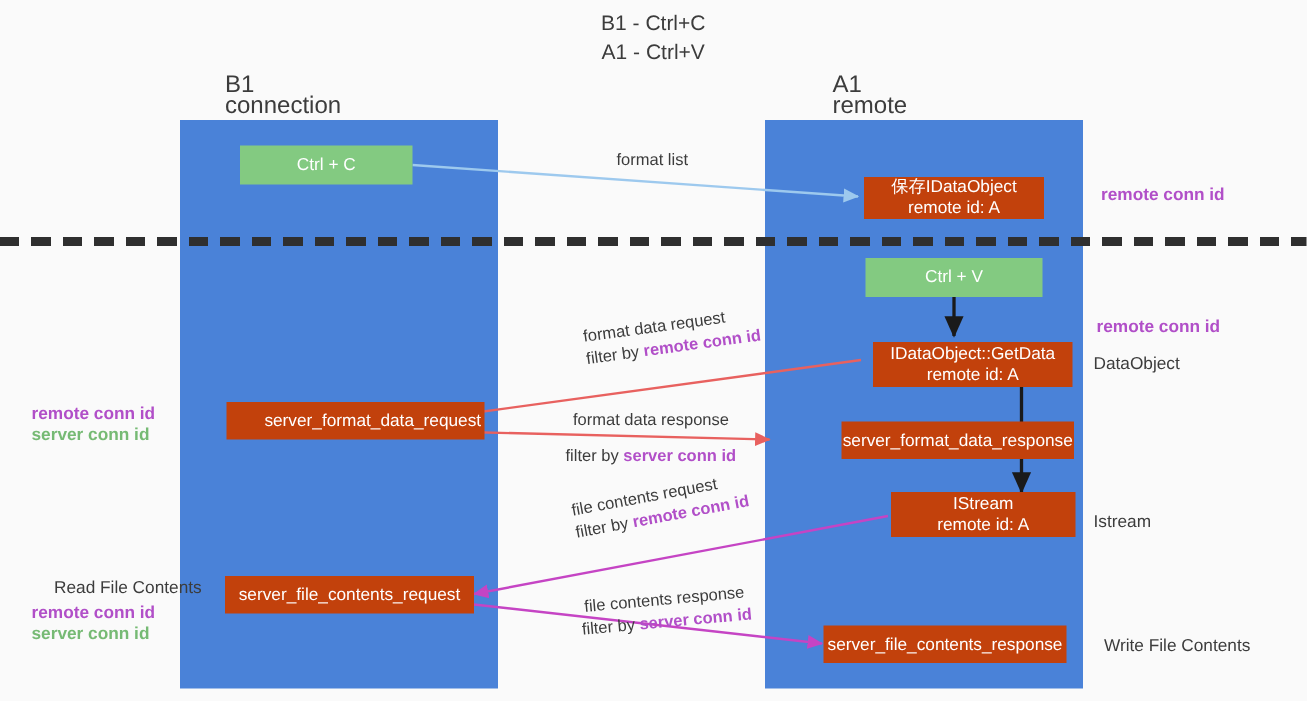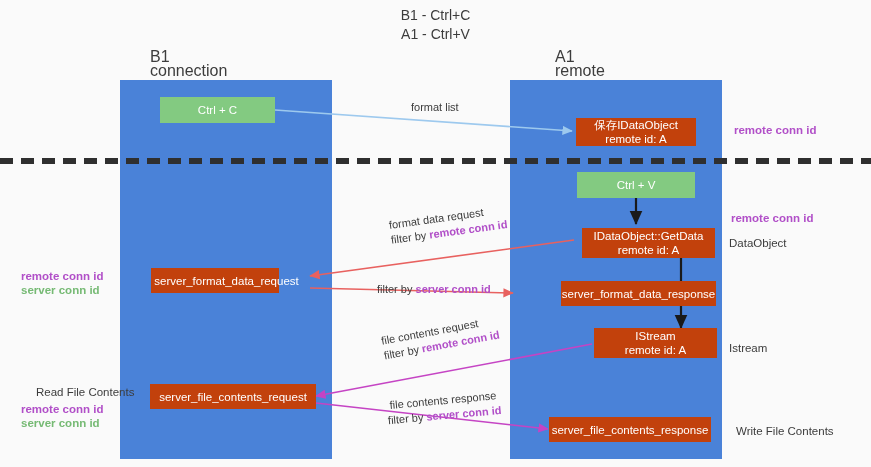--- a/index.html
+++ b/index.html
@@ -153,41 +153,42 @@
   <div class="box green" style="left:160px; top:97px; width:115px; height:26px;">Ctrl + C</div>
 
   <div class="box orange" style="left:576px; top:118px; width:120px; height:28px;">保存IDataObject
 remote id: A</div>
 
   <div class="box green" style="left:577px; top:172px; width:118px; height:26px;">Ctrl + V</div>
 
   <div class="box orange" style="left:570px; top:228px; width:133px; height:30px;margin-left:12px;">IDataObject::GetData
 remote id: A</div>
 
-  <div class="box orange" style="left:151px; top:268px; width:128px; height:25px;padding-left:23px;">server_format_data_request</div>
+  <div class="box orange" style="left:151px; top:268px; width:172px; height:25px;padding-left:23px;">server_format_data_request</div>
 
   <div class="box orange" style="left:514px; top:281px; width:155px; height:25px;margin-left:47px;">server_format_data_response</div>
 
   <div class="box orange" style="left:594px; top:328px; width:123px; height:30px;">IStream
 remote id: A</div>
 
   <div class="box orange" style="left:150px; top:384px; width:166px; height:25px;">server_file_contents_request</div>
 
   <div class="box orange" style="left:549px; top:417px; width:162px; height:25px;">server_file_contents_response</div>
 
   <div class="edge-lbl" style="left:399px; top:100px;margin-left:12px;">
     <span>format list</span>
   </div>
 
   <div class="edge-lbl" style="left:388px; top:218px; transform: rotate(-7.8deg);">
     <div>format data request</div>
     <div><span>filter by </span><span class="hl">remote conn id</span></div>
   </div>
 
   <div class="edge-lbl" style="left:382px; top:273px;">
+    <div>format data response</div>
     <div style="margin-top:9px; margin-left:-5px;"><span>filter by </span><span class="hl">server conn id</span></div>
   </div>
 
   <div class="edge-lbl" style="left:380px; top:334px; transform: rotate(-10.5deg);">
     <div>file contents request</div>
     <div><span>filter by </span><span class="hl">remote conn id</span></div>
   </div>
 
   <div class="edge-lbl" style="left:389px; top:398px; transform: rotate(-5.2deg);">
     <div>file contents response</div>

